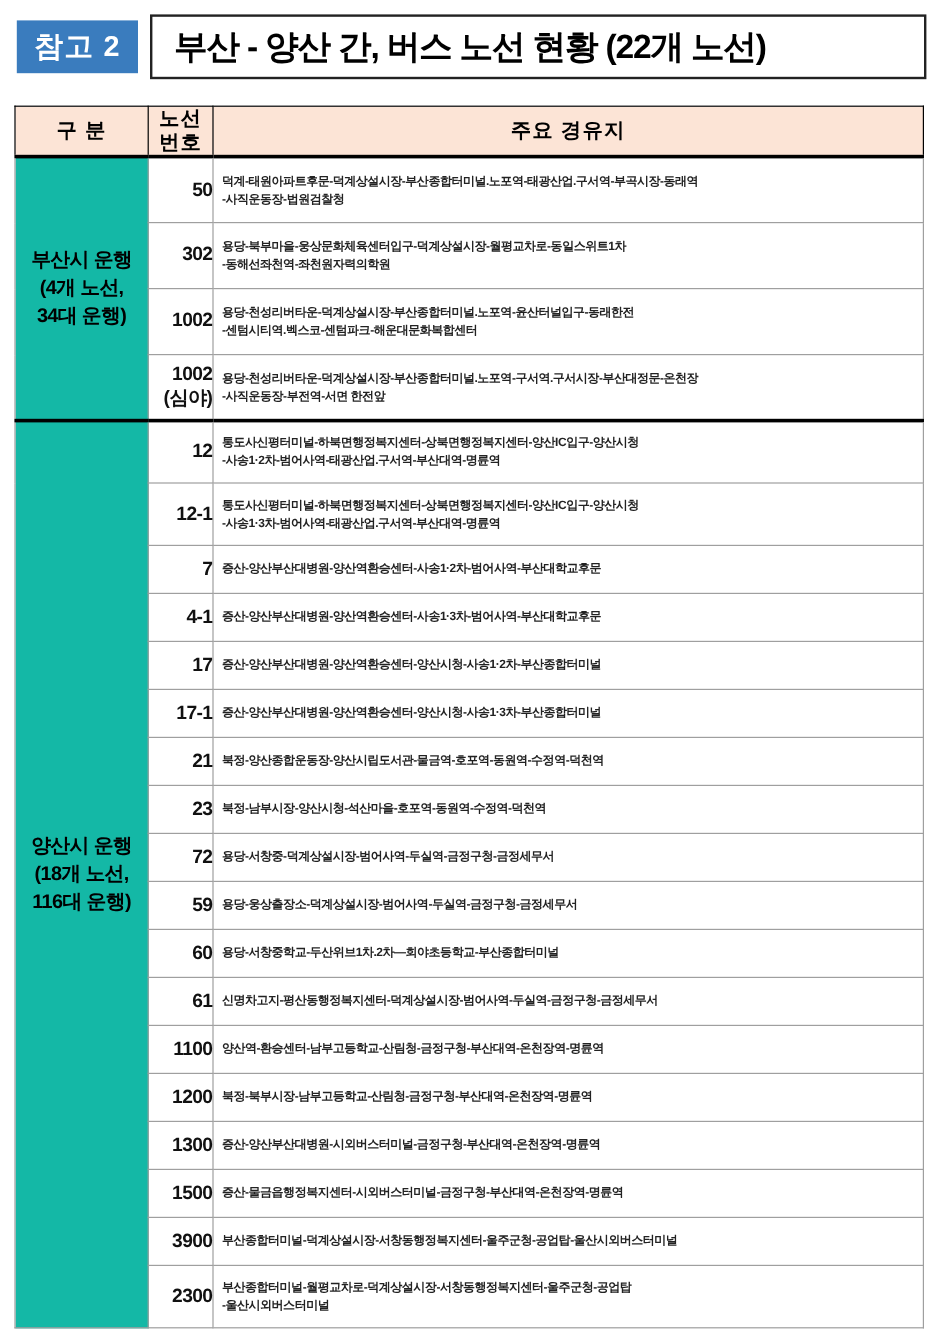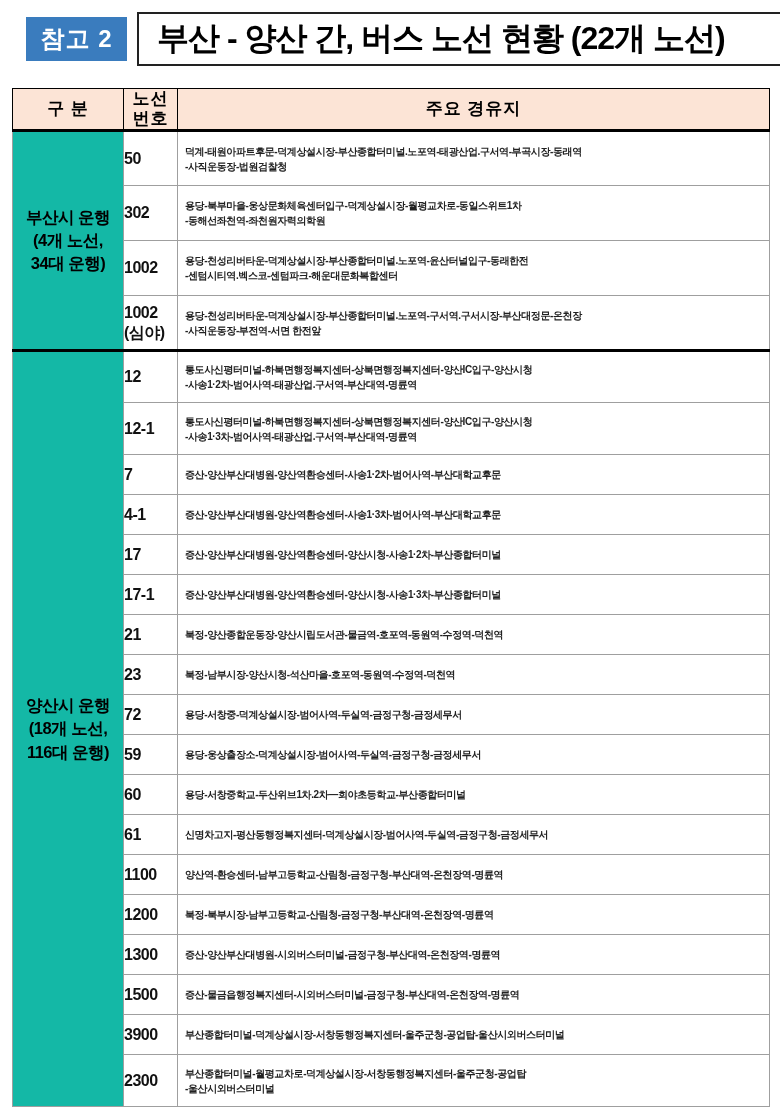--- a/index.html
+++ b/index.html
@@ -3,35 +3,35 @@
 <meta charset="utf-8">
 <style>
   * { box-sizing: border-box; margin: 0; padding: 0; }
   html, body { background: #fff; }
   body {
     width: 780px; height: 1113px; overflow: hidden; position: relative;
     font-family: "Liberation Sans", "DejaVu Sans", sans-serif;
     color: #1a1a1a;
   }
   .title-row {
-    position: absolute; left: 12px; top: 0; width: 704px; height: 80px; text-align: right;
+    position: absolute; left: 0; top: 0; width: 704px; height: 80px; text-align: right;
   }
   .badge {
     position: absolute; left: 14px; top: 17px; width: 101px; height: 44px;
     background: #3a7cbe; color: #fff; font-weight: bold; font-size: 24px;
     display: flex; align-items: center; justify-content: center;
     letter-spacing: 1px;
   }
   .title-box {
     position: absolute; left: 125px; top: 12px; width: 647px; height: 54px;
     border: 2px solid #222; background: #fff;
     display: flex; align-items: center; padding-left: 18px;
   }
   .title-box .title-text {
-    font-weight: bold; font-size: 32px; color: #000; letter-spacing: -1px;
+    font-weight: bold; font-size: 28px; color: #000; letter-spacing: -1px;
     white-space: nowrap;
   }
   table.routes {
     position: absolute; left: 12px; top: 88px; width: 758px;
     border-collapse: collapse; table-layout: fixed;
     border: 1px solid #22c55e;
   }
   col.c-cat { width: 111px; }
   col.c-no  { width: 54px; }
   th {
@@ -42,21 +42,21 @@
   }
   tr.head { height: 42px; }
   td { border: 1px solid #9f9f9f; vertical-align: middle; }
   tr.gsep td { border-top: 3px solid #000; }
   td.group {
     background: #14b8a6; font-weight: bold; font-size: 16.5px; color:#000;
     text-align: center; white-space: pre-line; line-height: 1.4;
     letter-spacing: -0.5px;
   }
   td.no {
-    font-weight: bold; font-size: 16px; color: #111; text-align: left;
+    font-weight: bold; font-size: 16px; color: #111; text-align: right;
     white-space: pre-line; line-height: 1.25; letter-spacing: -0.5px;
   }
   td.via {
     font-size: 10px; font-weight: 600; color: #222;
     padding: 3px 6px 3px 7px; line-height: 1.5;
     white-space: pre-line; word-break: break-all; letter-spacing: -0.4px;
   }
   tr.h55 { height: 55px; }
   tr.h52 { height: 52px; }
   tr.h40 { height: 40px; }

